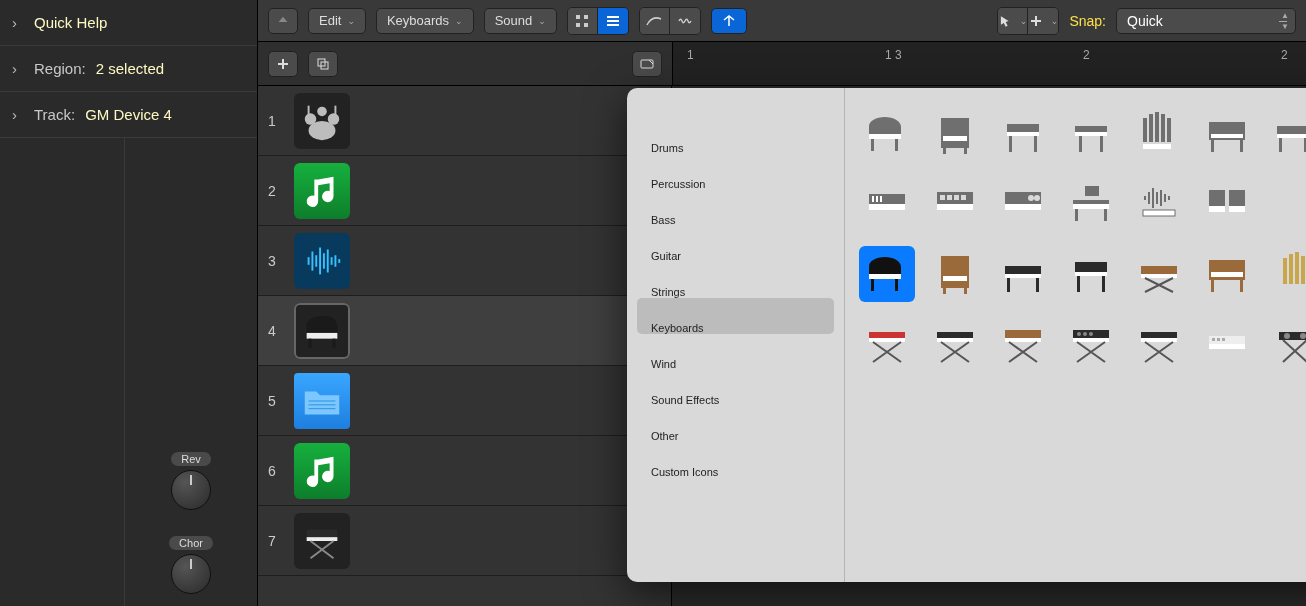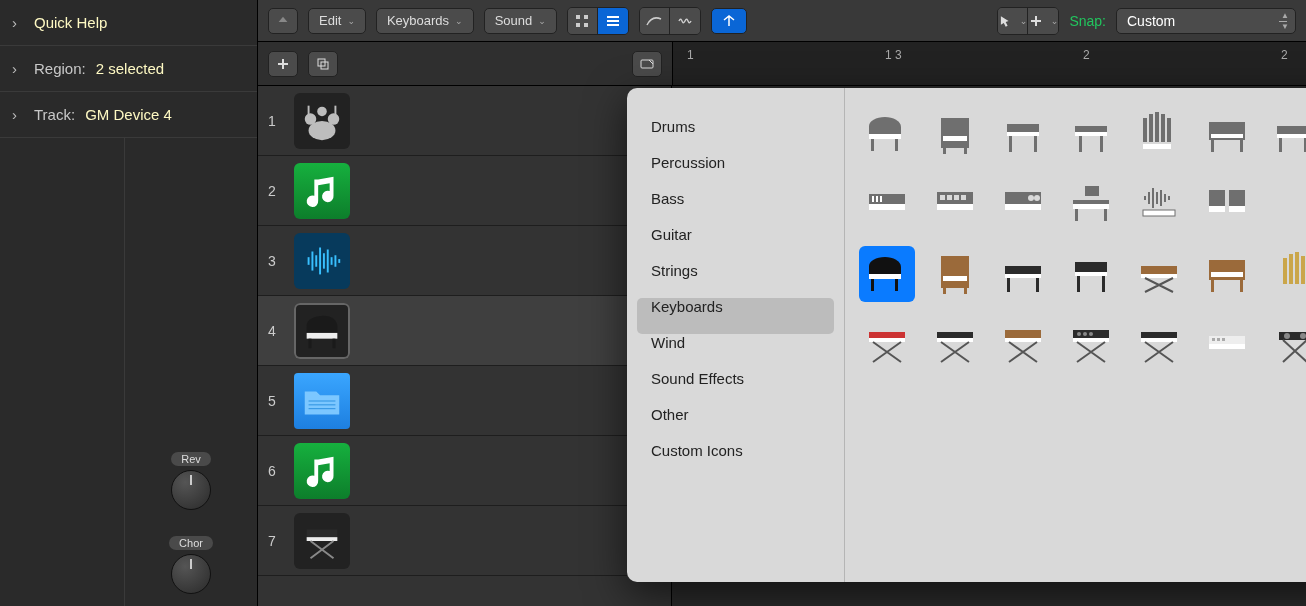--- a/index.html
+++ b/index.html
@@ -27,21 +27,21 @@
 .toolbar { height: 42px; background: #393939; border-bottom: 1px solid #000; display: flex; align-items: center; padding: 0 10px; gap: 10px; }
 .tbtn { height: 26px; background: #4b4b4b; border: 1px solid #222; border-radius: 5px; color: #ddd; font-size: 13px; display: inline-flex; align-items: center; padding: 0 10px; gap: 6px; }
 .tbtn.icon { padding: 0; width: 30px; justify-content: center; }
 .tbtn.icon.wide { width: 36px; }
 .tbtn .dd { font-size: 9px; color: #aaa; }
 .seg { display: inline-flex; border-radius: 5px; overflow: hidden; border: 1px solid #222; }
 .seg .tbtn { border: none; border-radius: 0; border-right: 1px solid #222; }
 .seg .tbtn:last-child { border-right: none; }
 .seg .tbtn.on { background: #0a66d6; color: #fff; }
 .spacer { flex: 1; }
-.snap-lab { color: #22c55e; font-size: 14px; }
+.snap-lab { color: #fde047; font-size: 14px; }
 .snap-sel { height: 26px; background: #4b4b4b; border: 1px solid #222; border-radius: 5px; padding: 0 24px 0 10px; color: #fff; font-size: 14px; display: inline-flex; align-items: center; min-width: 180px; position: relative; }
 .snap-sel::after { content: ""; position: absolute; right: 8px; top: 6px; width: 8px; height: 14px; background:
   linear-gradient(#aaa,#aaa) center/8px 1px no-repeat; }
 .snap-sel .upd { position: absolute; right: 6px; top: 2px; font-size: 8px; color: #aaa; }
 .snap-sel .dnd { position: absolute; right: 6px; bottom: 2px; font-size: 8px; color: #aaa; }
 
 .subbar { height: 44px; background: #2f2f2f; border-bottom: 1px solid #000; display: flex; align-items: center; }
 .subbar-left { width: 414px; height: 100%; display: flex; align-items: center; padding: 0 10px; gap: 10px; }
 .subbar-right { flex: 1; height: 100%; display: flex; align-items: flex-end; position: relative; background: #222; border-left: 1px solid #000; }
 .ruler { flex: 1; height: 100%; position: relative; color: #aaa; font-size: 12px; }
@@ -65,21 +65,21 @@
 .arrange { flex: 1; background: #2b2b2b; position: relative; }
 .clip { position: absolute; right: 0; height: 60px; border-radius: 3px 0 0 3px; }
 .clip.orange { background: #e08a1e; }
 .clip.green  { background: #2fb84d; }
 .clip.blue   { background: #1b79d6; }
 
 
 .popover { position: absolute; left: 369px; top: 88px; width: 916px; height: 494px; background: #d9d9d9; border-radius: 10px; box-shadow: 0 12px 40px rgba(0,0,0,.6); display: flex; overflow: hidden; }
 .popover::before { content: ""; position: absolute; left: -9px; top: 244px; width: 0; height: 0; border-top: 10px solid transparent; border-bottom: 10px solid transparent; border-right: 10px solid #d9d9d9; }
 .pop-cats { width: 218px; border-right: 1px solid #b5b5b5; padding: 30px 10px; }
-.pop-cat { height: 36px; display: flex; align-items: flex-start; padding: 0 14px; font-size: 15px; color: #222; border-radius: 5px; }
+.pop-cat { height: 36px; display: flex; align-items: flex-end; padding: 0 14px; font-size: 11px; color: #222; border-radius: 5px; }
 .pop-cat.sel { background: #bcbcbc; }
 .pop-grid { flex: 1; padding: 18px 14px; display: flex; flex-direction: column; gap: 14px; }
 .grid-row { display: flex; gap: 12px; }
 .icon-tile { width: 56px; height: 56px; border-radius: 6px; display: flex; align-items: center; justify-content: center; }
 .icon-tile.sel { background: #0a7bff; }
 .icon-tile svg { width: 48px; height: 48px; }
 .mono { fill: #6f6f6f; }
 .wood { fill: #9b6a3a; }
 .bk { fill: #2b2b2b; }
 .rd { fill: #c33; }
@@ -190,21 +190,21 @@
         <div class="tbtn icon">
             <svg width="14" height="14" viewBox="0 0 14 14">
               <path d="M7 2v10M2 7h10" stroke="#ddd" stroke-width="2"></path>
             </svg>
             <span class="dd" style="margin-left:2px">⌄</span>
           </div>
       </div>
 
       <span class="snap-lab">Snap:</span>
       <div class="snap-sel">
-        <span>Custom</span>
+        <span>Quick</span>
         <span class="upd">▲</span>
         <span class="dnd">▼</span>
       </div>
     </div>
 
     <div class="subbar">
       <div class="subbar-left">
         <div class="tbtn icon">
             <svg width="14" height="14" viewBox="0 0 14 14">
               <path d="M7 2v10M2 7h10" stroke="#ddd" stroke-width="2"></path>

